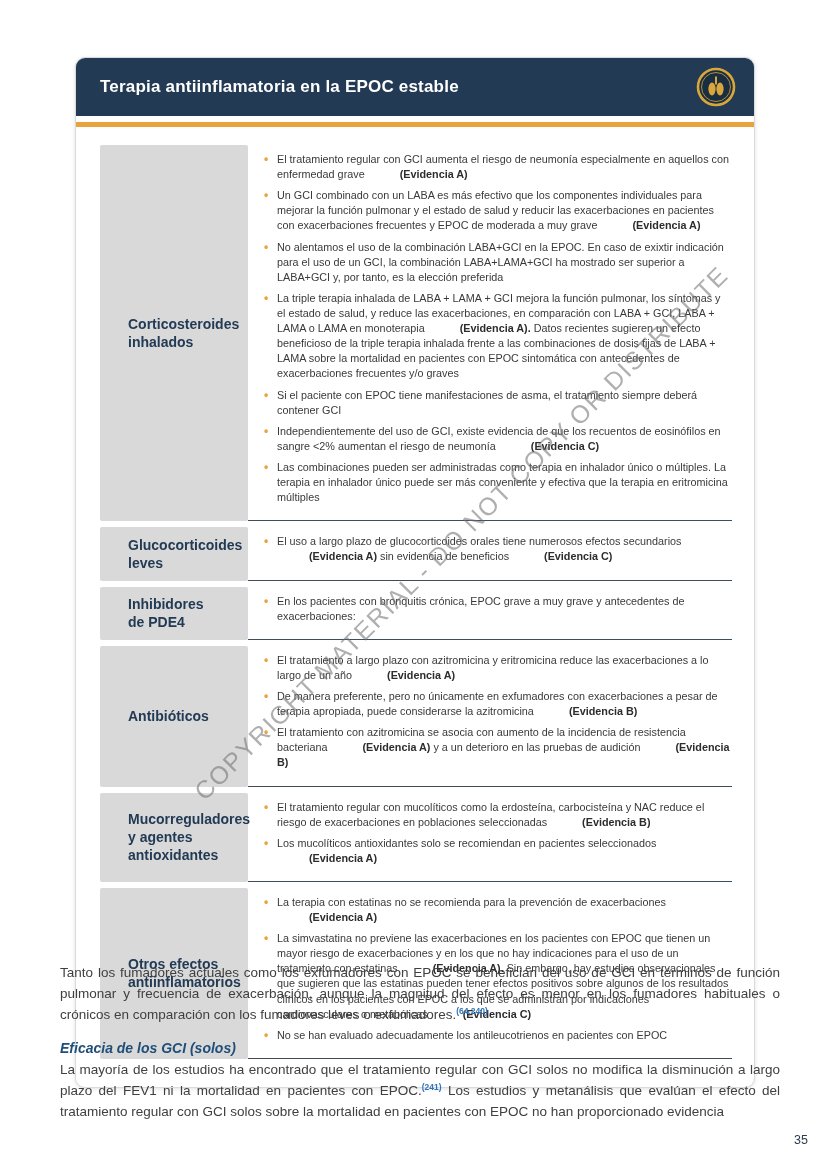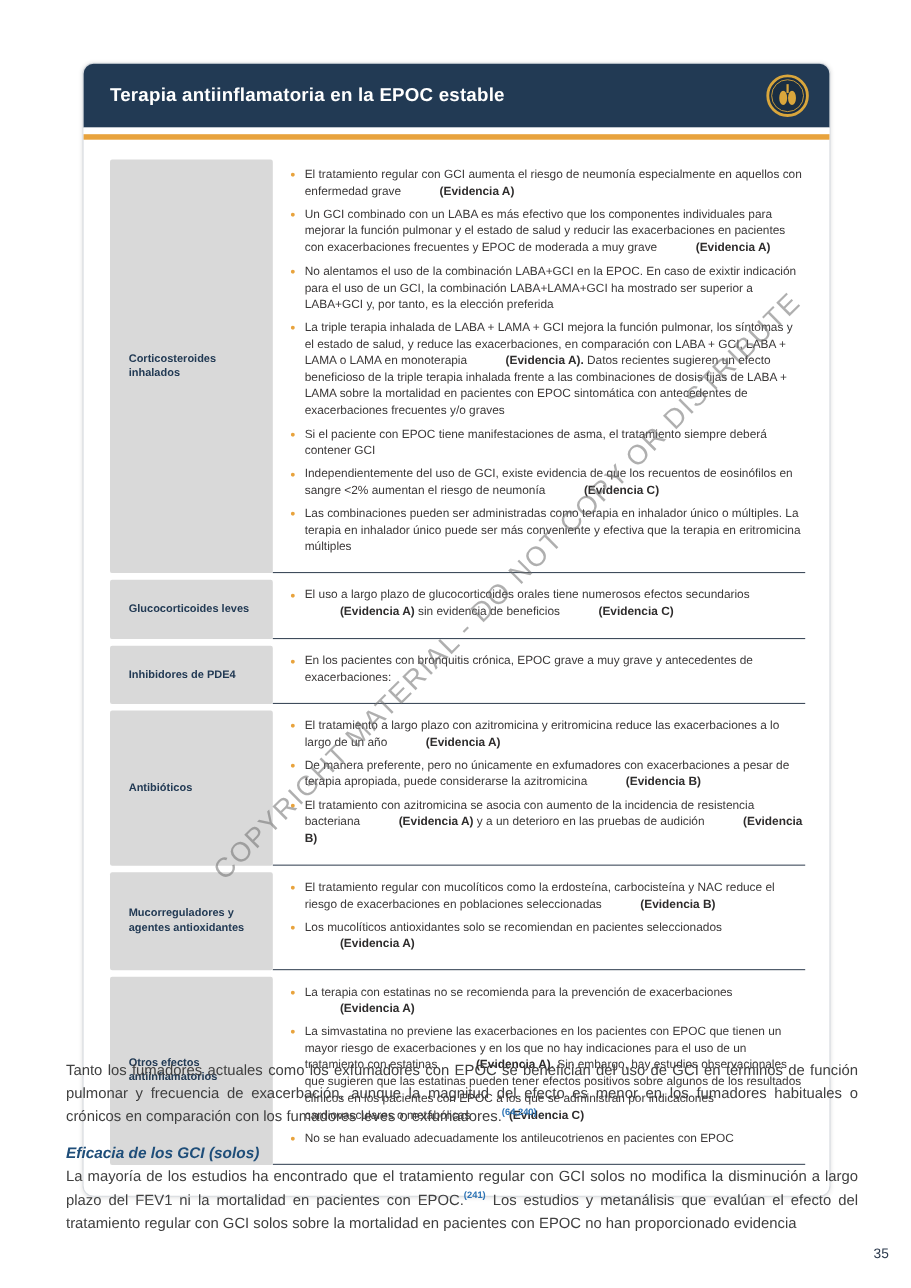--- a/index.html
+++ b/index.html
@@ -36,23 +36,23 @@
   .logo-glyph{fill:var(--logo-gold);}
   .gold-gap{height:6px;background:#fff;}
   .gold-bar{height:5px;background:var(--gold);}
   
   .ttable{padding:18px 22px 4px 24px;}
   .trow{display:flex;align-items:stretch;margin-bottom:6px;}
   .tlabel{
     width:148px;flex:0 0 148px;
     background:var(--label-bg);
     color:var(--navy);
-    font-size:10px;font-weight:bold;line-height:1.3;
+    font-size:14px;font-weight:bold;line-height:1.3;
     display:flex;align-items:center;
-    padding:8px 17px;box-sizing:border-box;
+    padding:8px 28px;box-sizing:border-box;
     border-radius:2px;
   }
   .tcontent{
     flex:1;
     padding:2px 2px 9px 16px;
     border-bottom:1px solid var(--line);
   }
   ul.bullets{list-style:none;margin:0;padding:0;}
   ul.bullets li{
     position:relative;

